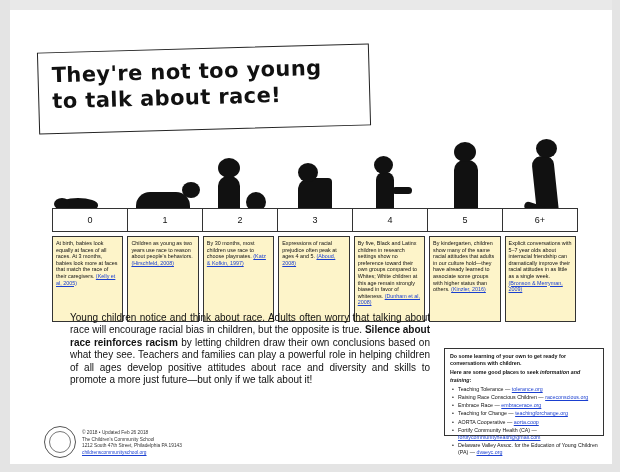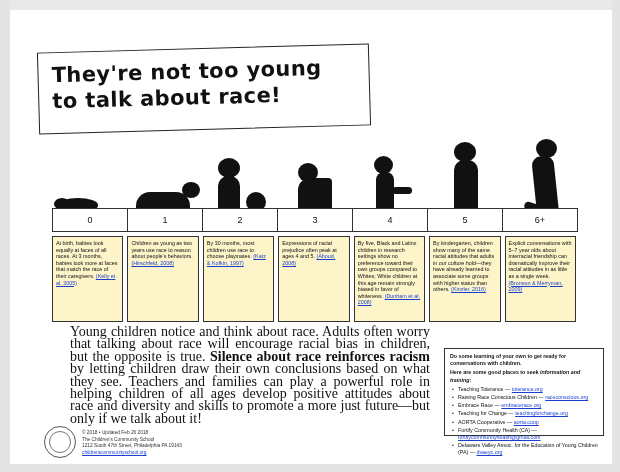--- a/index.html
+++ b/index.html
@@ -74,23 +74,23 @@
     line-height:6.6px;
     color:#111;
     padding:3px 3px;
     box-sizing:border-box;
     overflow:hidden;
   }
   .fact .cite{color:#1a3fd0;text-decoration:underline;}
 
   
   .body-copy{
-    position:absolute;left:70px;top:326px;width:360px;
-    font-family:Liberation Serif, serif;
-    font-size:14px;
+    position:absolute;left:70px;top:312px;width:360px;
+    font-family:Liberation Sans, sans-serif;
+    font-size:10px;
     line-height:12.4px;
     color:#111;
     text-align:justify;
   }
   .body-copy b{font-weight:bold;}
 
   
   .resources{
     position:absolute;left:444px;top:348px;width:160px;height:88px;
     border:1px solid #333;

